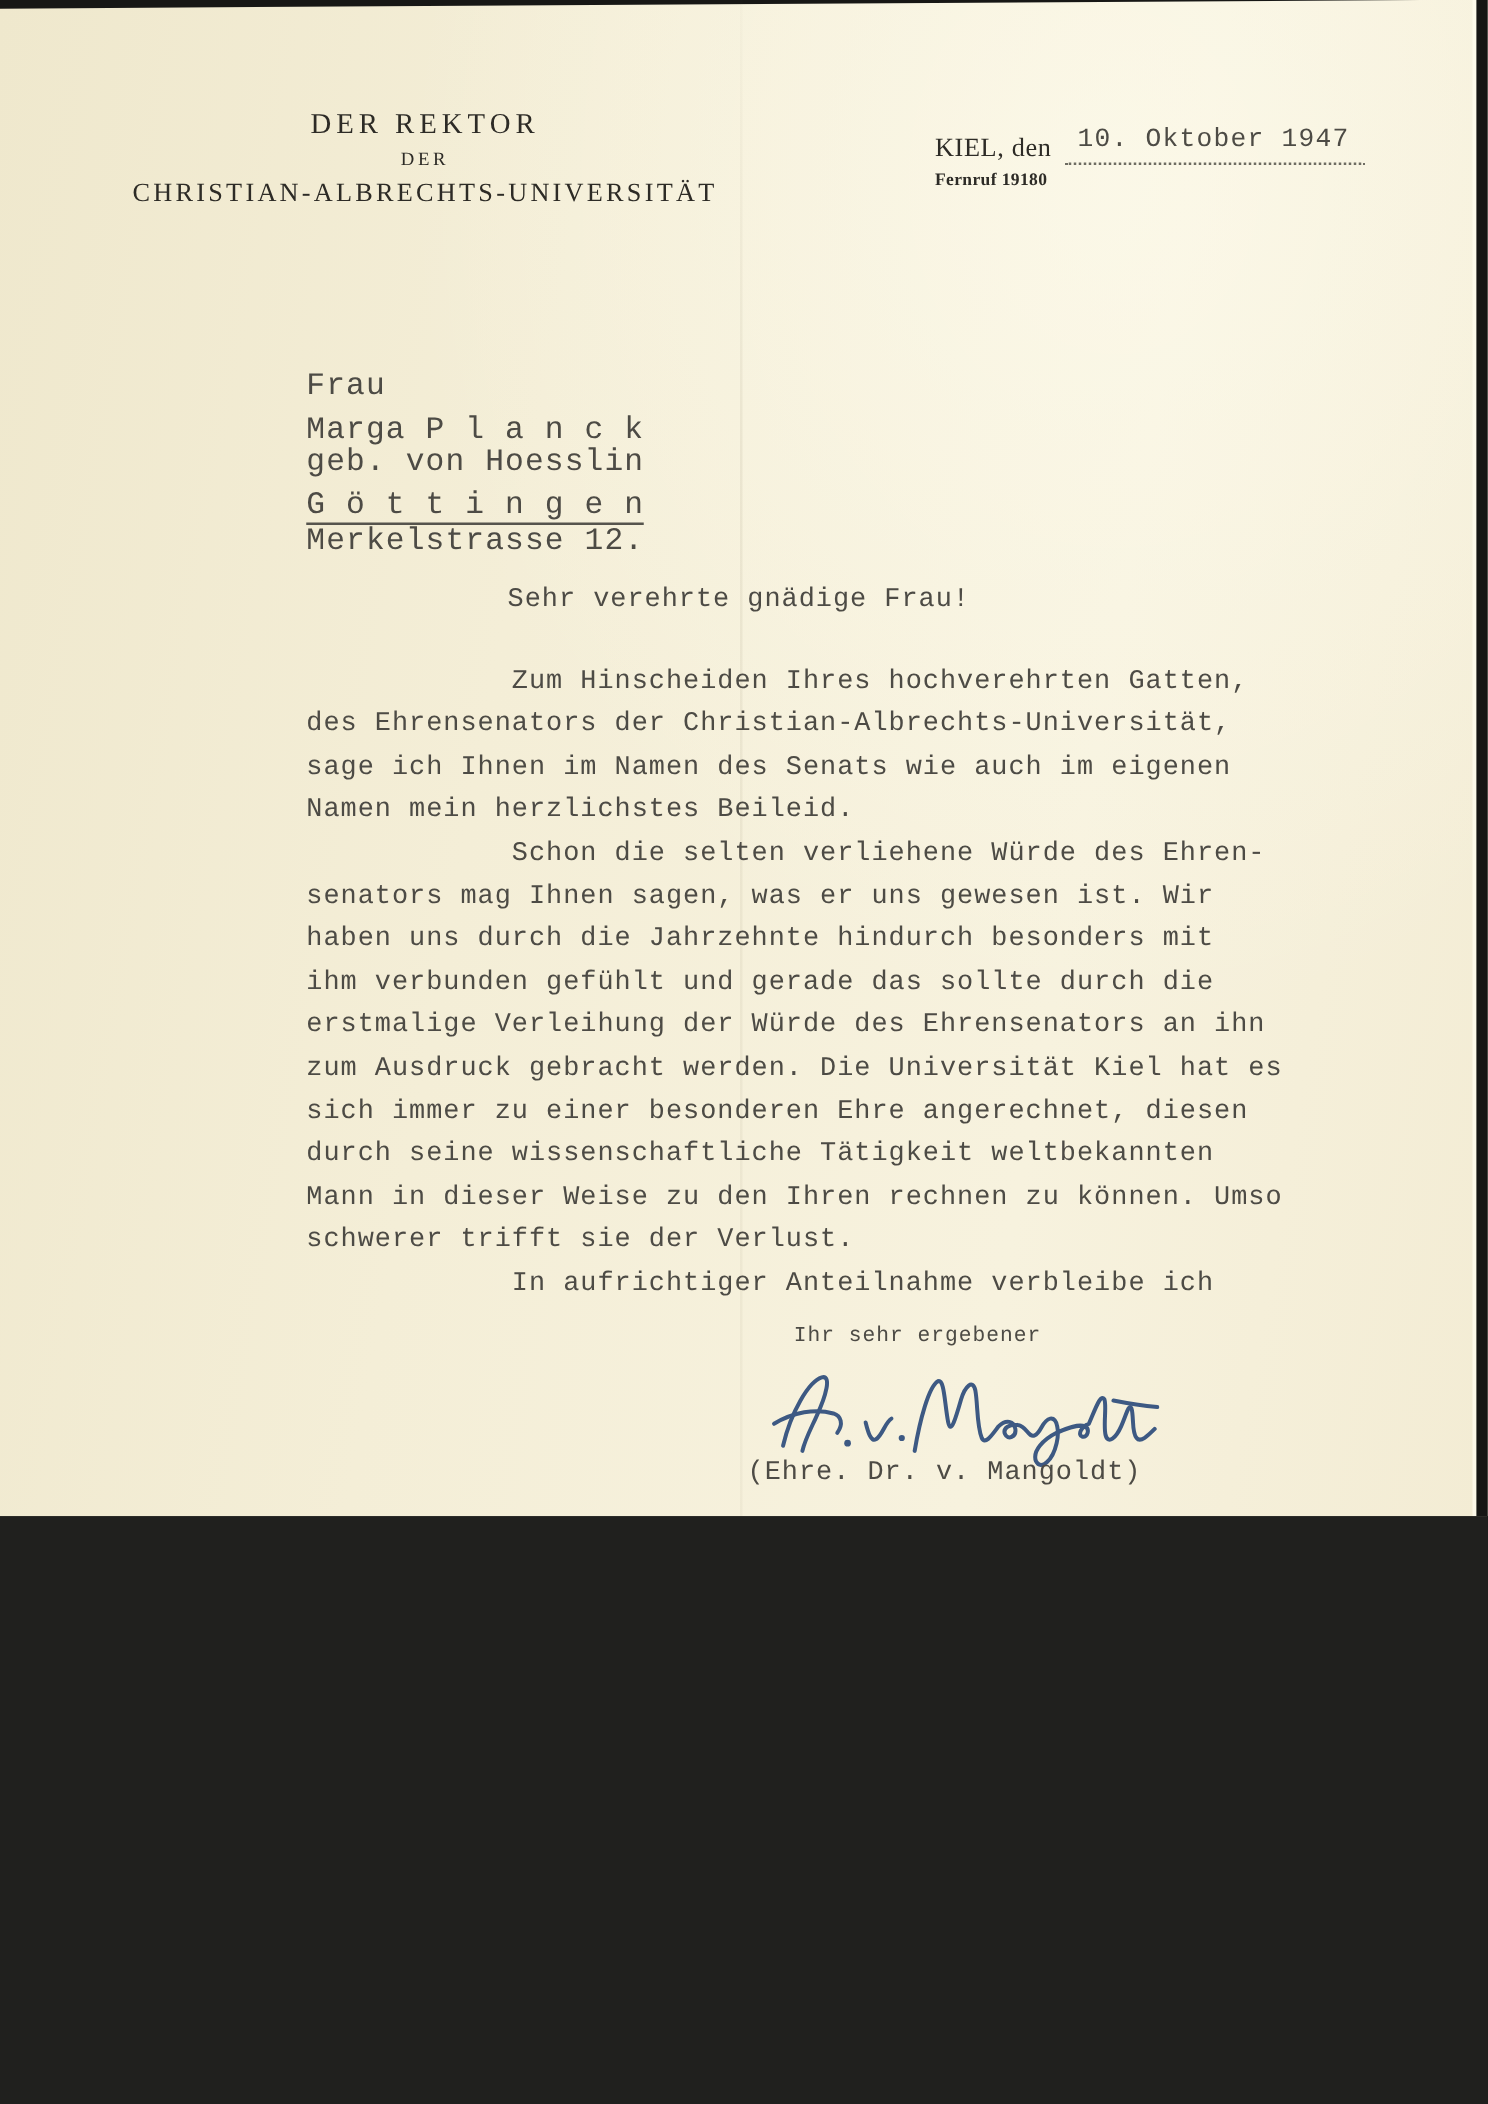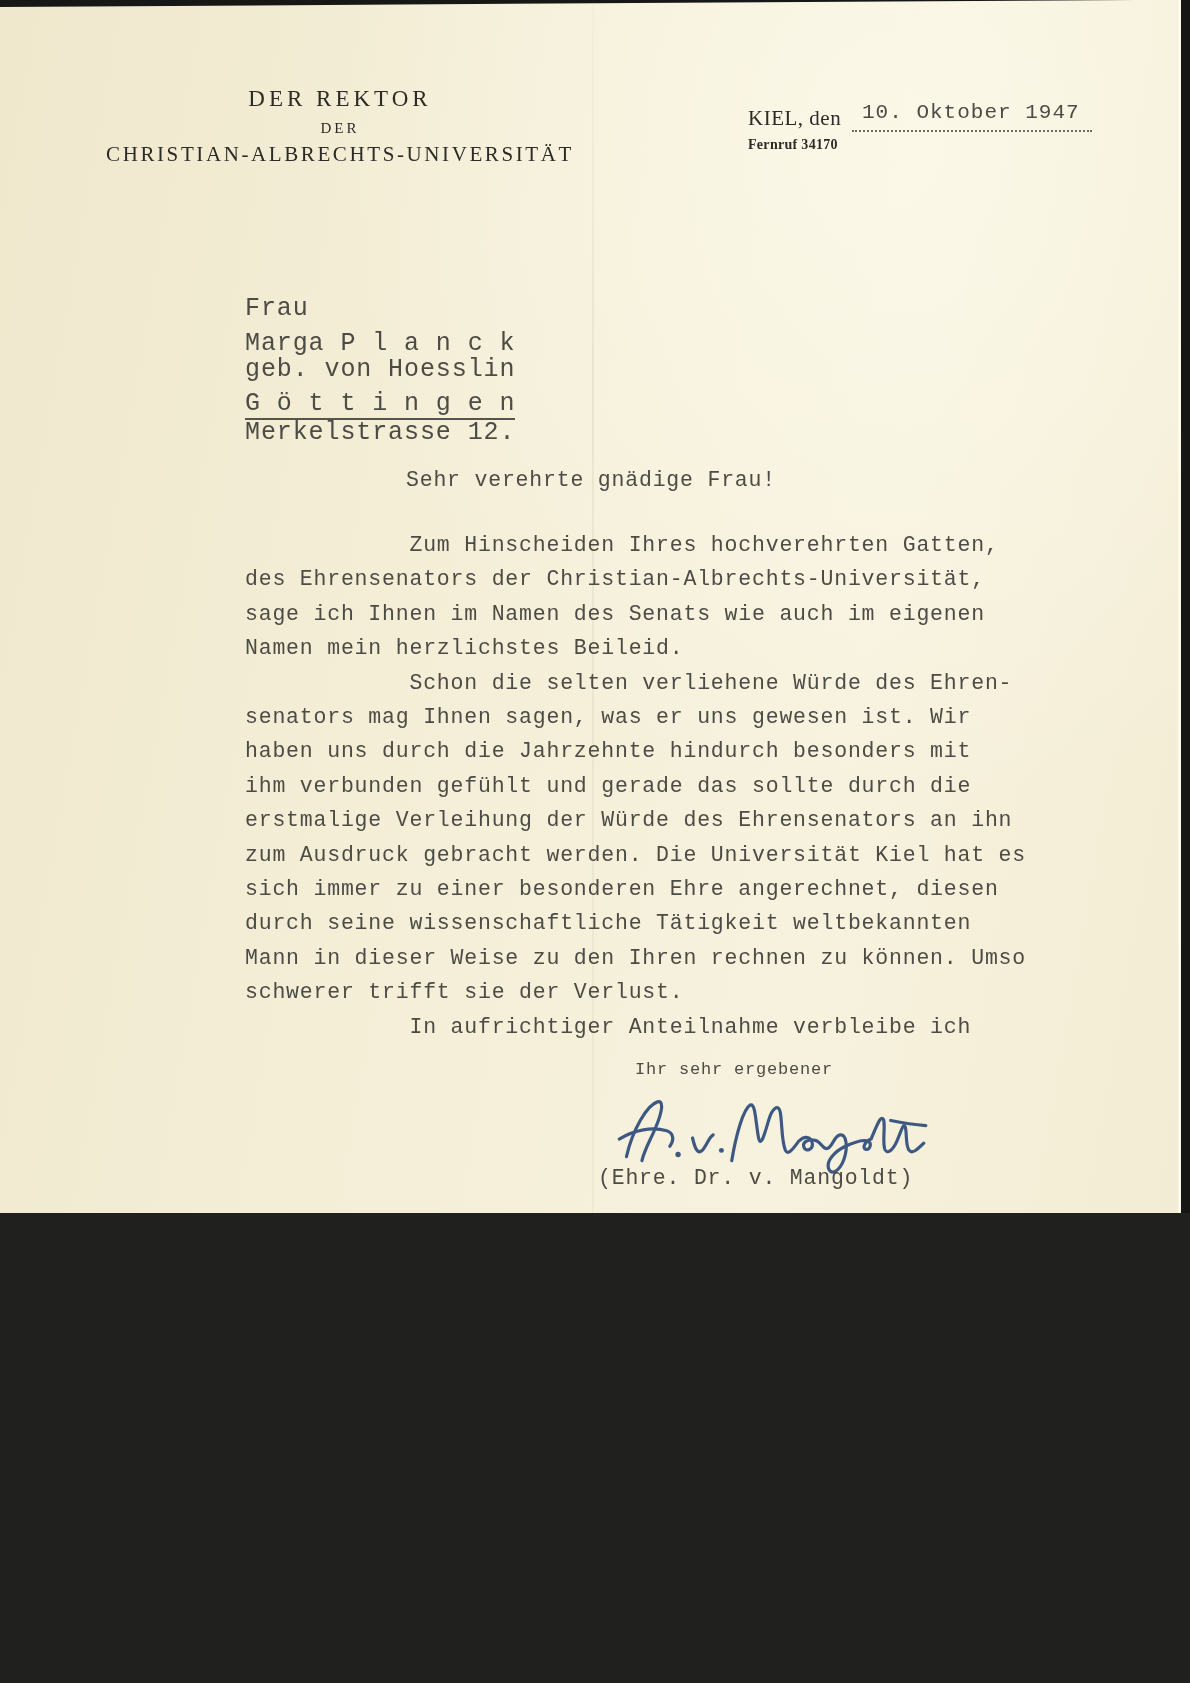--- a/index.html
+++ b/index.html
@@ -105,21 +105,21 @@
   <div class="crease-h"></div>
   <div class="speck" style="left:210px;top:1409px;"></div>
 
   <div class="letterhead">
     <div class="lh1">DER REKTOR</div>
     <div class="lh2">DER</div>
     <div class="lh3">CHRISTIAN-ALBRECHTS-UNIVERSITÄT</div>
   </div>
 
   <div class="place">KIEL, den</div>
-  <div class="phone">Fernruf 34170</div>
+  <div class="phone">Fernruf 19180</div>
   <div class="date-rule"></div>
   <div class="date-value typed">10. Oktober 1947</div>
 
   <div class="recipient typed">
     <div class="r1">Frau</div>
     <div class="r2">Marga  P l a n c k</div>
     <div class="r3">geb. von Hoesslin</div>
     <div class="r4"><span class="underlined">G ö t t i n g e n</span></div>
     <div class="r5">Merkelstrasse 12.</div>
   </div>

